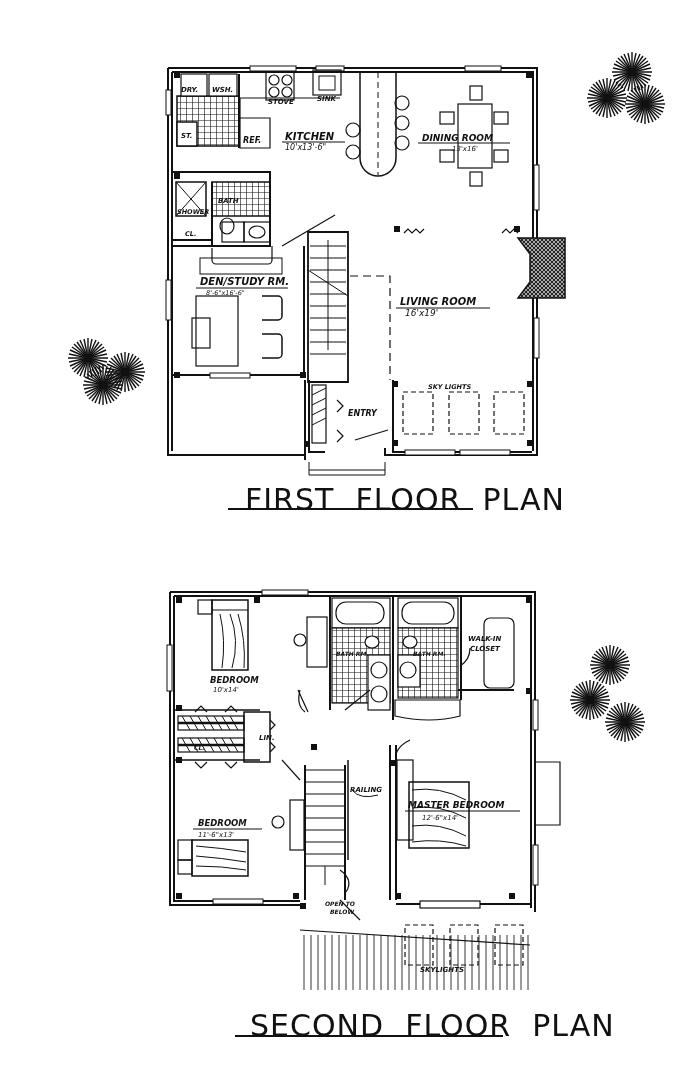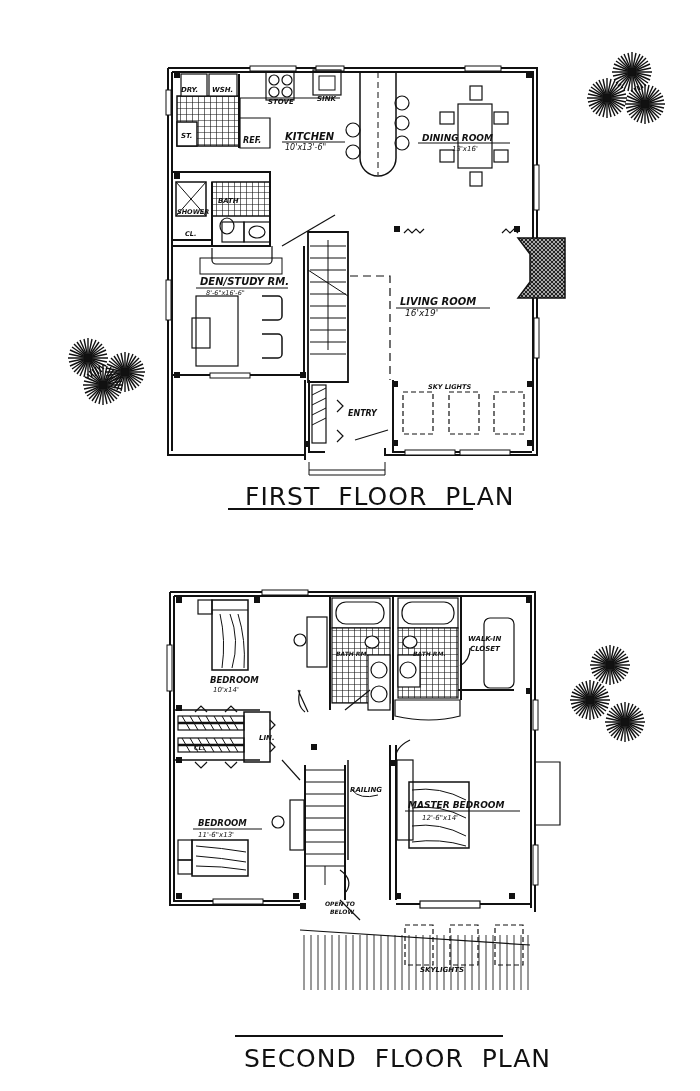--- a/index.html
+++ b/index.html
@@ -1,21 +1,21 @@
 <!DOCTYPE html>
 <html><head>
 <meta charset="utf-8">
 <style>
   html,body{margin:0;padding:0;background:#ffffff;}
   body{width:700px;height:1091px;position:relative;overflow:hidden;font-family:"Liberation Sans",sans-serif;}
   svg.plan{position:absolute;left:0;top:0;}
   .lbl{font-family:"DejaVu Sans",sans-serif;font-style:italic;font-weight:bold;fill:#111;}
   .dim{font-family:"DejaVu Sans",sans-serif;font-style:italic;fill:#111;}
   .small{font-family:"DejaVu Sans",sans-serif;font-style:italic;font-weight:bold;fill:#111;}
-  .title{position:absolute;font-family:"DejaVu Sans",sans-serif;font-size:25px;letter-spacing:1px;color:#111;white-space:pre;}
+  .title{position:absolute;font-family:"DejaVu Sans",sans-serif;font-size:30px;letter-spacing:1px;color:#111;white-space:pre;}
   .title-rule{position:absolute;height:2px;background:#111;}
 </style>
 </head>
 <body>
 
 <svg class="plan" width="700" height="1091" viewBox="0 0 700 1091" xmlns="http://www.w3.org/2000/svg">
   <defs>
     <pattern id="grid" width="6" height="6" patternUnits="userSpaceOnUse">
       <rect width="6" height="6" fill="#fff"></rect>
       <path d="M0 0H6M0 0V6" stroke="#111" stroke-width="1.2"></path>
@@ -339,14 +339,14 @@
     <text class="dim" x="198" y="837" font-size="7">11'-6"x13'</text>
     <text class="small" x="325" y="906" font-size="6">OPEN TO</text>
     <text class="small" x="330" y="914" font-size="6">BELOW</text>
     <text class="small" x="420" y="972" font-size="7">SKYLIGHTS</text>
   </g>
 </svg>
 
 <div class="title" style="left:245px;top:482px;">FIRST  FLOOR  PLAN</div>
 <div class="title-rule" style="left:228px;top:508px;width:245px;"></div>
 
-<div class="title" style="left:244px;top:1008px;margin-top:36px;">SECOND  FLOOR  PLAN</div>
+<div class="title" style="left:250px;top:1008px;">SECOND  FLOOR  PLAN</div>
 <div class="title-rule" style="left:235px;top:1035px;width:268px;"></div>
 
 </body></html>

